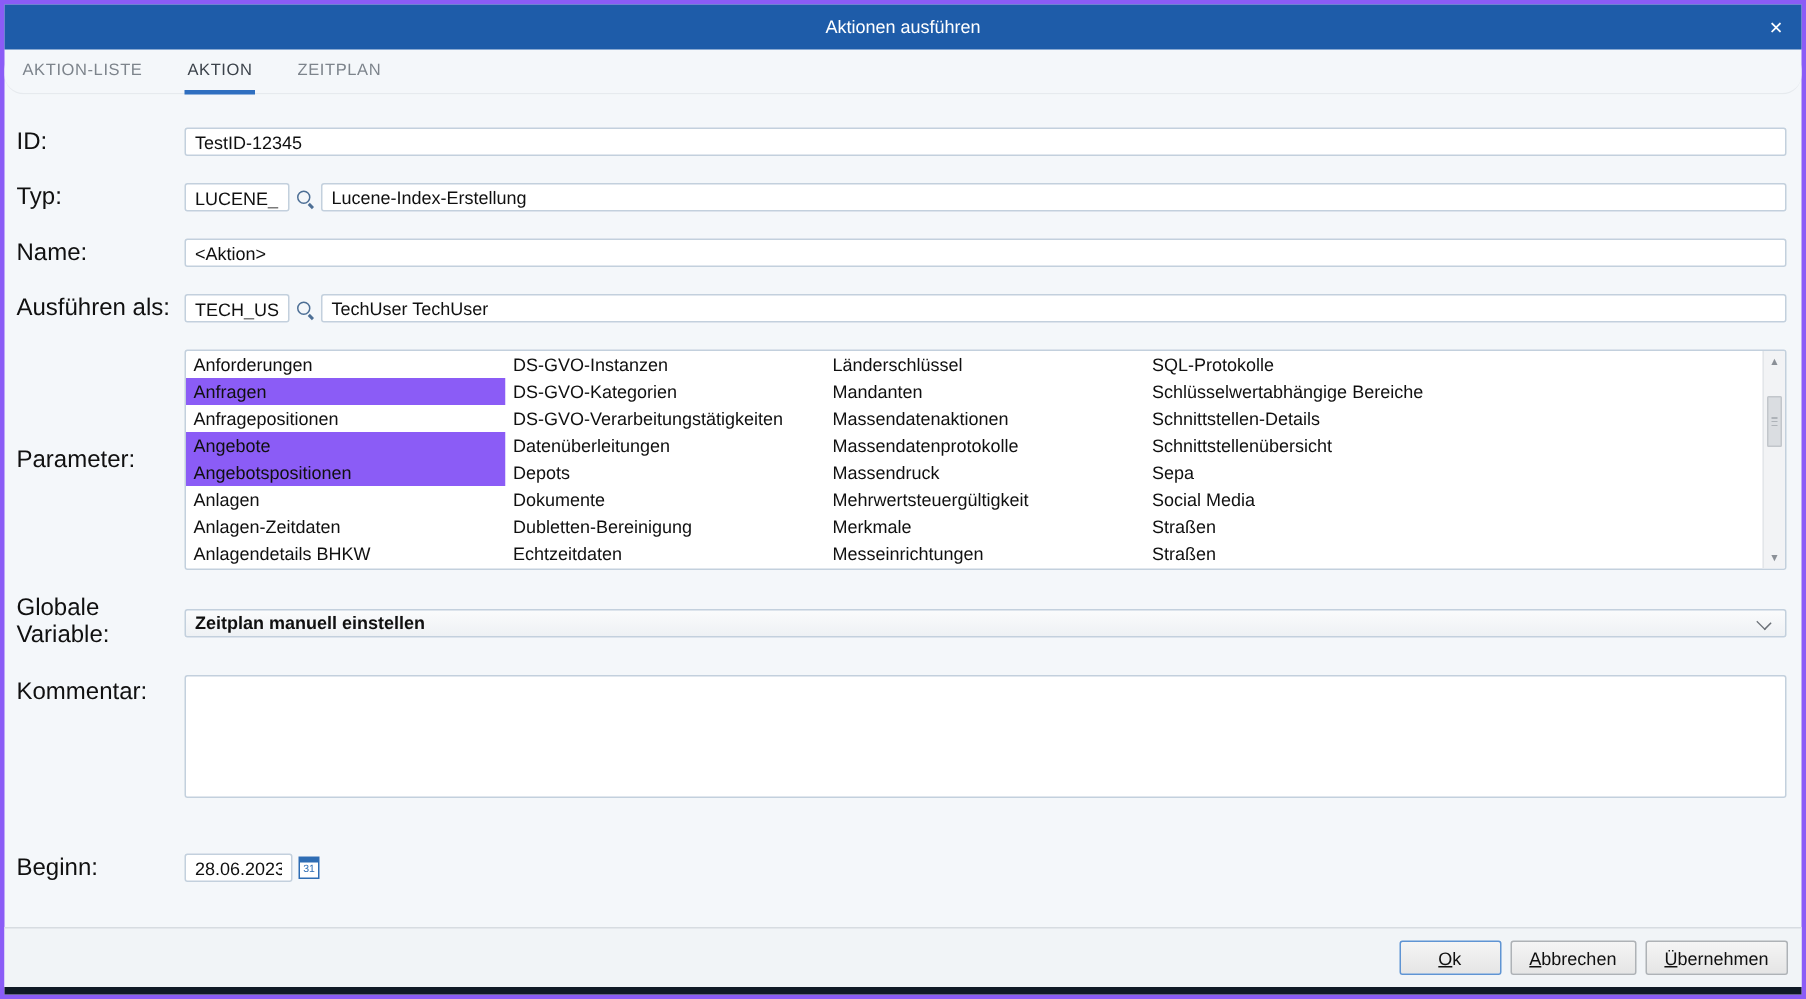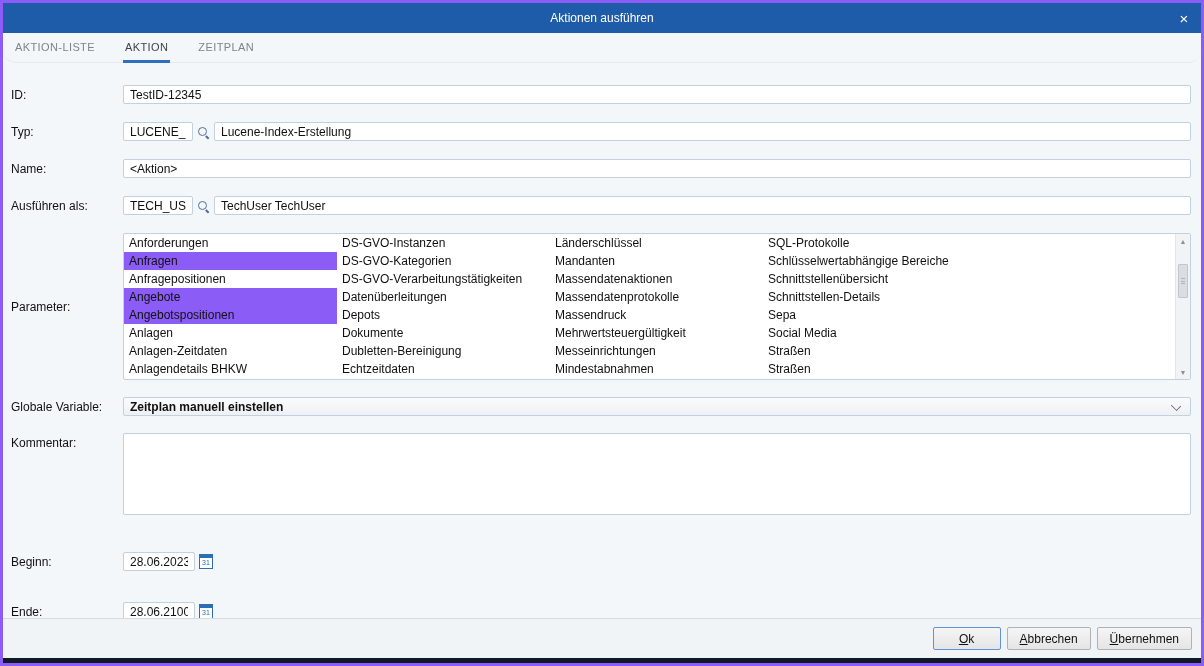--- a/index.html
+++ b/index.html
@@ -11,21 +11,21 @@
   .titlebar { flex: 0 0 30px; background: #1e5ca9; position: relative; display: flex; align-items: center; justify-content: center; }
   .titlebar .title { color: #fff; font-size: 12px; }
   .close { position: absolute; right: 0; top: 0; width: 34px; height: 30px; display: flex; align-items: center; justify-content: center; color: #fff; font-size: 15px; cursor: pointer; }
 
   .tabs { flex: 0 0 30px; display: flex; align-items: stretch; padding-left: 10px; gap: 26px; border-bottom: 1px solid #e6eaee; background: #f4f7fa; border-radius: 13px; }
   .tab { display: flex; align-items: center; font-size: 11px; letter-spacing: .4px; color: #7d848c; border-bottom: 3px solid transparent; padding: 0 2px; margin-bottom: -1px; cursor: pointer; }
   .tab.active { color: #3c434b; border-bottom-color: #2f6fc0; }
 
   .bodyarea { flex: 1 1 auto; padding-top: 22px; overflow: hidden; }
   .row { display: flex; align-items: center; margin: 0 10px 18px 8px; }
-  .row > .lbl { width: 112px; flex: 0 0 112px; font-size: 12px; color: #101010; }
+  .row > .lbl { width: 112px; flex: 0 0 112px; font-size: 16px; color: #101010; }
 
   .field { height: 19px; border: 1px solid #c3d0dd; background: #fff; border-radius: 2px; font-size: 12px; padding: 0 6px; display: flex; align-items: center; color: #101010; font-family: "Liberation Sans", sans-serif; }
   input.field { outline: none; }
   .grow { flex: 1 1 auto; min-width: 0; }
   .code { width: 70px; flex: 0 0 70px; }
 
   .mag { width: 14px; height: 14px; position: relative; flex: 0 0 14px; margin: 0 4px 0 3px; cursor: pointer; }
   .mag::before { content: ""; position: absolute; left: 2px; top: 2px; width: 7px; height: 7px; border: 1.5px solid #4d6f95; border-radius: 50%; }
   .mag::after { content: ""; position: absolute; left: 10px; top: 10px; width: 4px; height: 1.5px; background: #4d6f95; transform: rotate(45deg); transform-origin: left center; }
 
@@ -124,28 +124,29 @@
               <div class="pitem">Dubletten-Bereinigung</div>
               <div class="pitem">Echtzeitdaten</div>
             </div>
             <div class="pcol">
               <div class="pitem">Länderschlüssel</div>
               <div class="pitem">Mandanten</div>
               <div class="pitem">Massendatenaktionen</div>
               <div class="pitem">Massendatenprotokolle</div>
               <div class="pitem">Massendruck</div>
               <div class="pitem">Mehrwertsteuergültigkeit</div>
+              <div class="pitem">Merkmale</div>
               <div class="pitem">Messeinrichtungen</div>
               <div class="pitem">Mindestabnahmen</div>
             </div>
             <div class="pcol">
               <div class="pitem">SQL-Protokolle</div>
               <div class="pitem">Schlüsselwertabhängige Bereiche</div>
+              <div class="pitem">Schnittstellen-Details</div>
               <div class="pitem">Schnittstellenübersicht</div>
-              <div class="pitem">Schnittstellen-Details</div>
               <div class="pitem">Sepa</div>
               <div class="pitem">Social Media</div>
               <div class="pitem">Straßen</div>
               <div class="pitem">Straßen</div>
               <div class="pitem">Stromlieferungen</div>
             </div>
           </div>
         <div class="vscroll">
           <div class="varrow">▲</div>
           <div class="vtrack">

